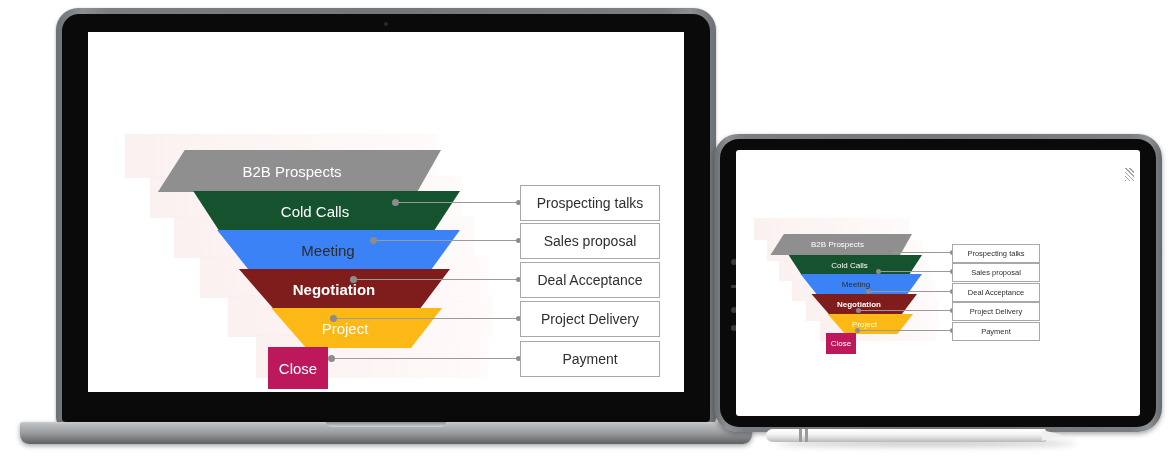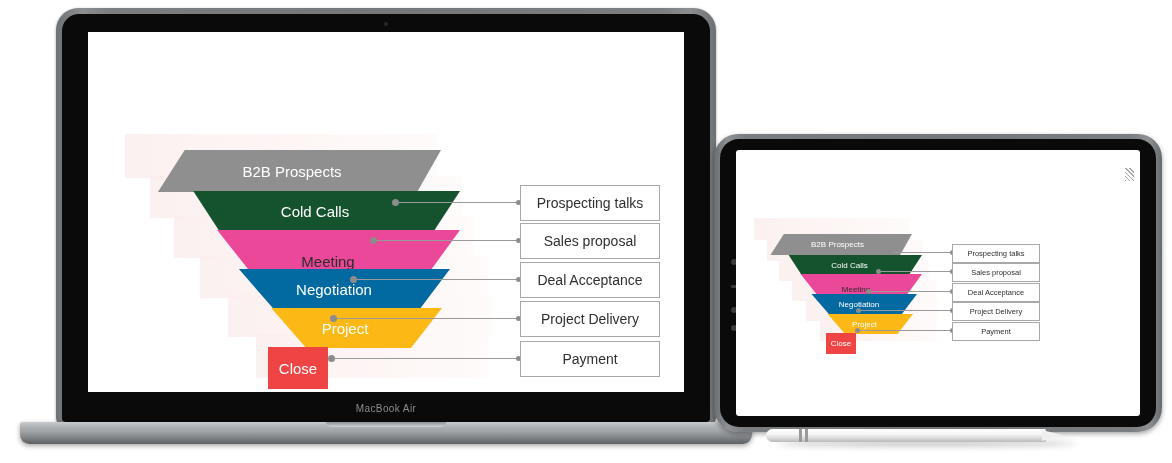--- a/index.html
+++ b/index.html
@@ -90,24 +90,24 @@
   }
 
   
   .diagram{position:relative;width:100%;height:100%;}
   .band{position:absolute;background:linear-gradient(90deg,#fbeeee 0%,#fdf5f4 60%,#fefafa 100%);opacity:.85;}
   .seg{position:absolute;display:flex;align-items:center;justify-content:center;
        color:#ffffff;white-space:nowrap;margin-top:16px;}
   .seg span{position:relative;z-index:2;}
   .seg.dark   {background:#8f8f8f;}
   .seg.blue   {background:#14532d;}
-  .seg.orange {background:#ec4899;color:#2c2c2c;align-items:flex-end;}
-  .seg.green  {background:#0369a1;}
+  .seg.orange {background:#3b82f6;color:#2c2c2c;}
+  .seg.green  {background:#7f1d1d;font-weight:bold;}
   .seg.orange2{background:#fcb814;}
-  .seg.green2 {background:#ef4444;}
+  .seg.green2 {background:#be185d;}
   .t-top   {clip-path:polygon(14% 0, 100% 0, 92% 100%, 5% 100%);}
   .t-1     {clip-path:polygon(8% 0, 100% 0, 91% 100%, 17% 100%);}
   .t-2     {clip-path:polygon(8% 0, 100% 0, 89% 100%, 20% 100%);}
   .t-3     {clip-path:polygon(9% 0, 100% 0, 87% 100%, 24% 100%);}
   .t-4     {clip-path:polygon(12% 0, 100% 0, 84% 100%, 30% 100%);}
 
   .conn{position:absolute;height:1px;background:#9a9a9a;}
   .knob{position:absolute;width:7px;height:7px;border-radius:50%;background:#8c8c8c;}
   .knob.sm{width:5px;height:5px;}
   .obox{position:absolute;border:1px solid #a8a8a8;background:#fff;
@@ -197,21 +197,20 @@
         <div class="obox" style="left:432px;top:269px;width:138px;height:34px;">
           <span>Project Delivery</span>
         </div>
         <div class="obox" style="left:432px;top:309px;width:138px;height:34px;">
           <span>Payment</span>
         </div>
 
       </div>
     </div>
 
-    <div class="laptop-brand">MacBook Air</div>
 
     <div class="laptop-base">
       <div class="laptop-notch"></div>
     </div>
   </div>
 
   <div class="tablet">
     <div class="tablet-outer"></div>
     <div class="tablet-bezel">
       <div class="tablet-dot d1"></div>

